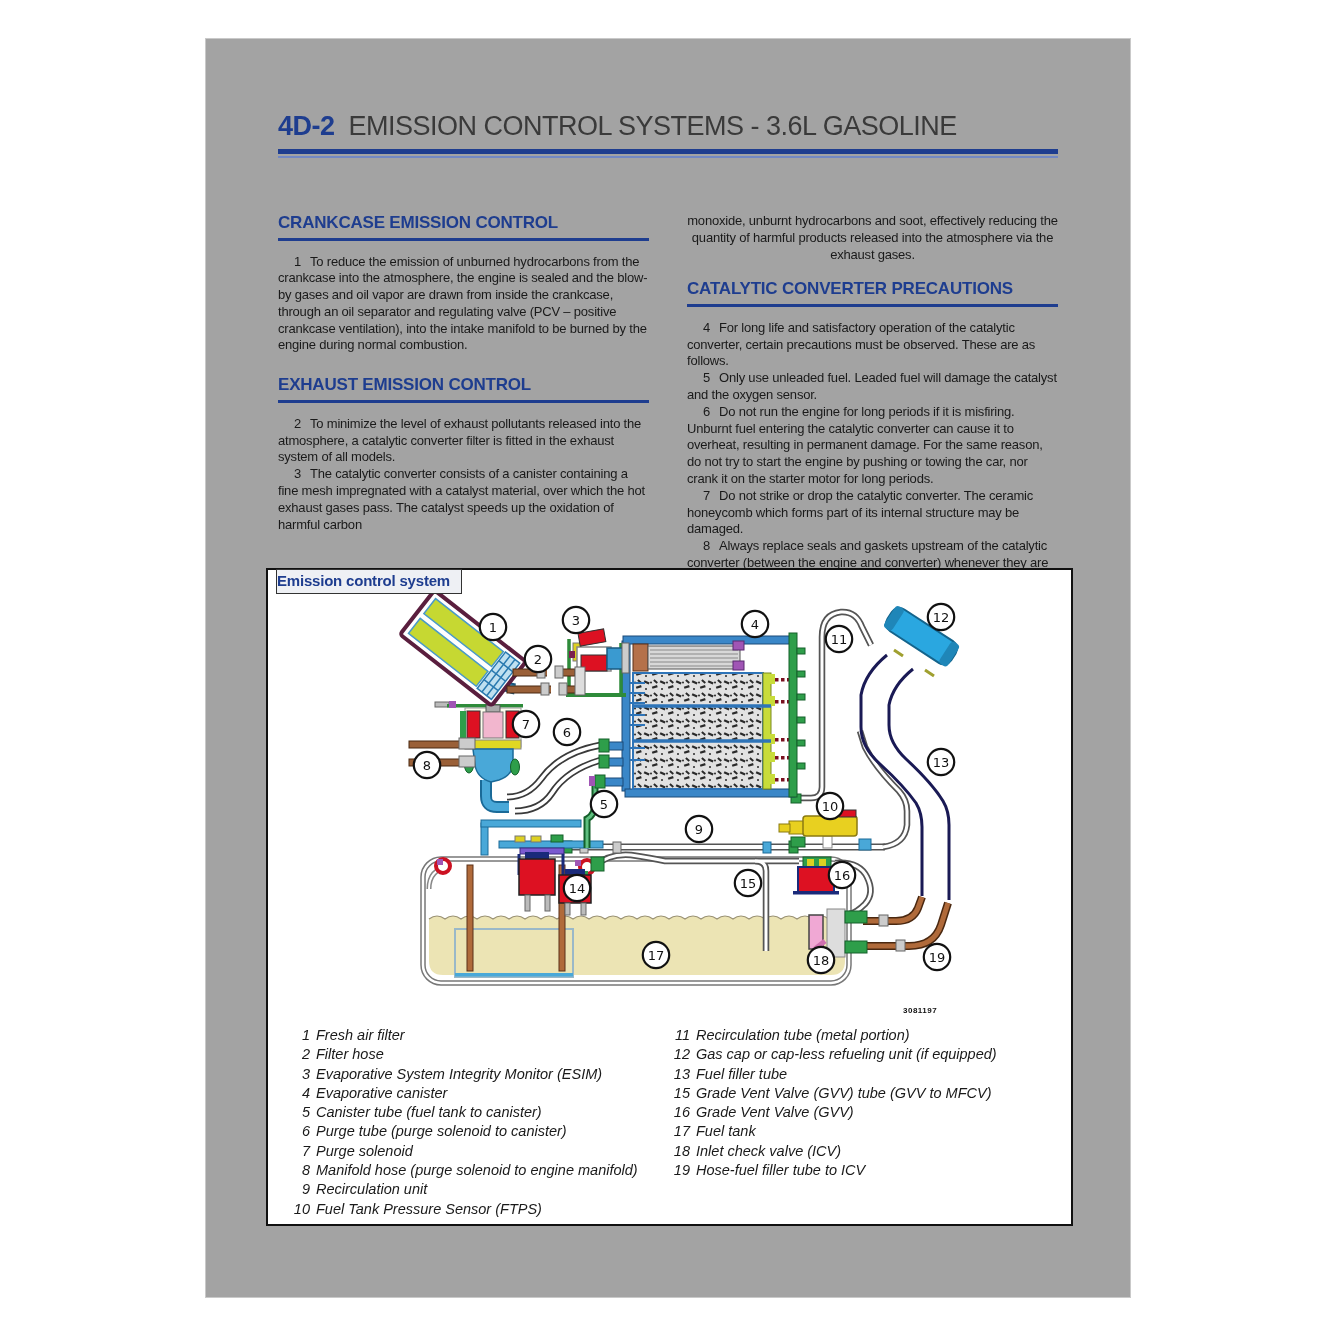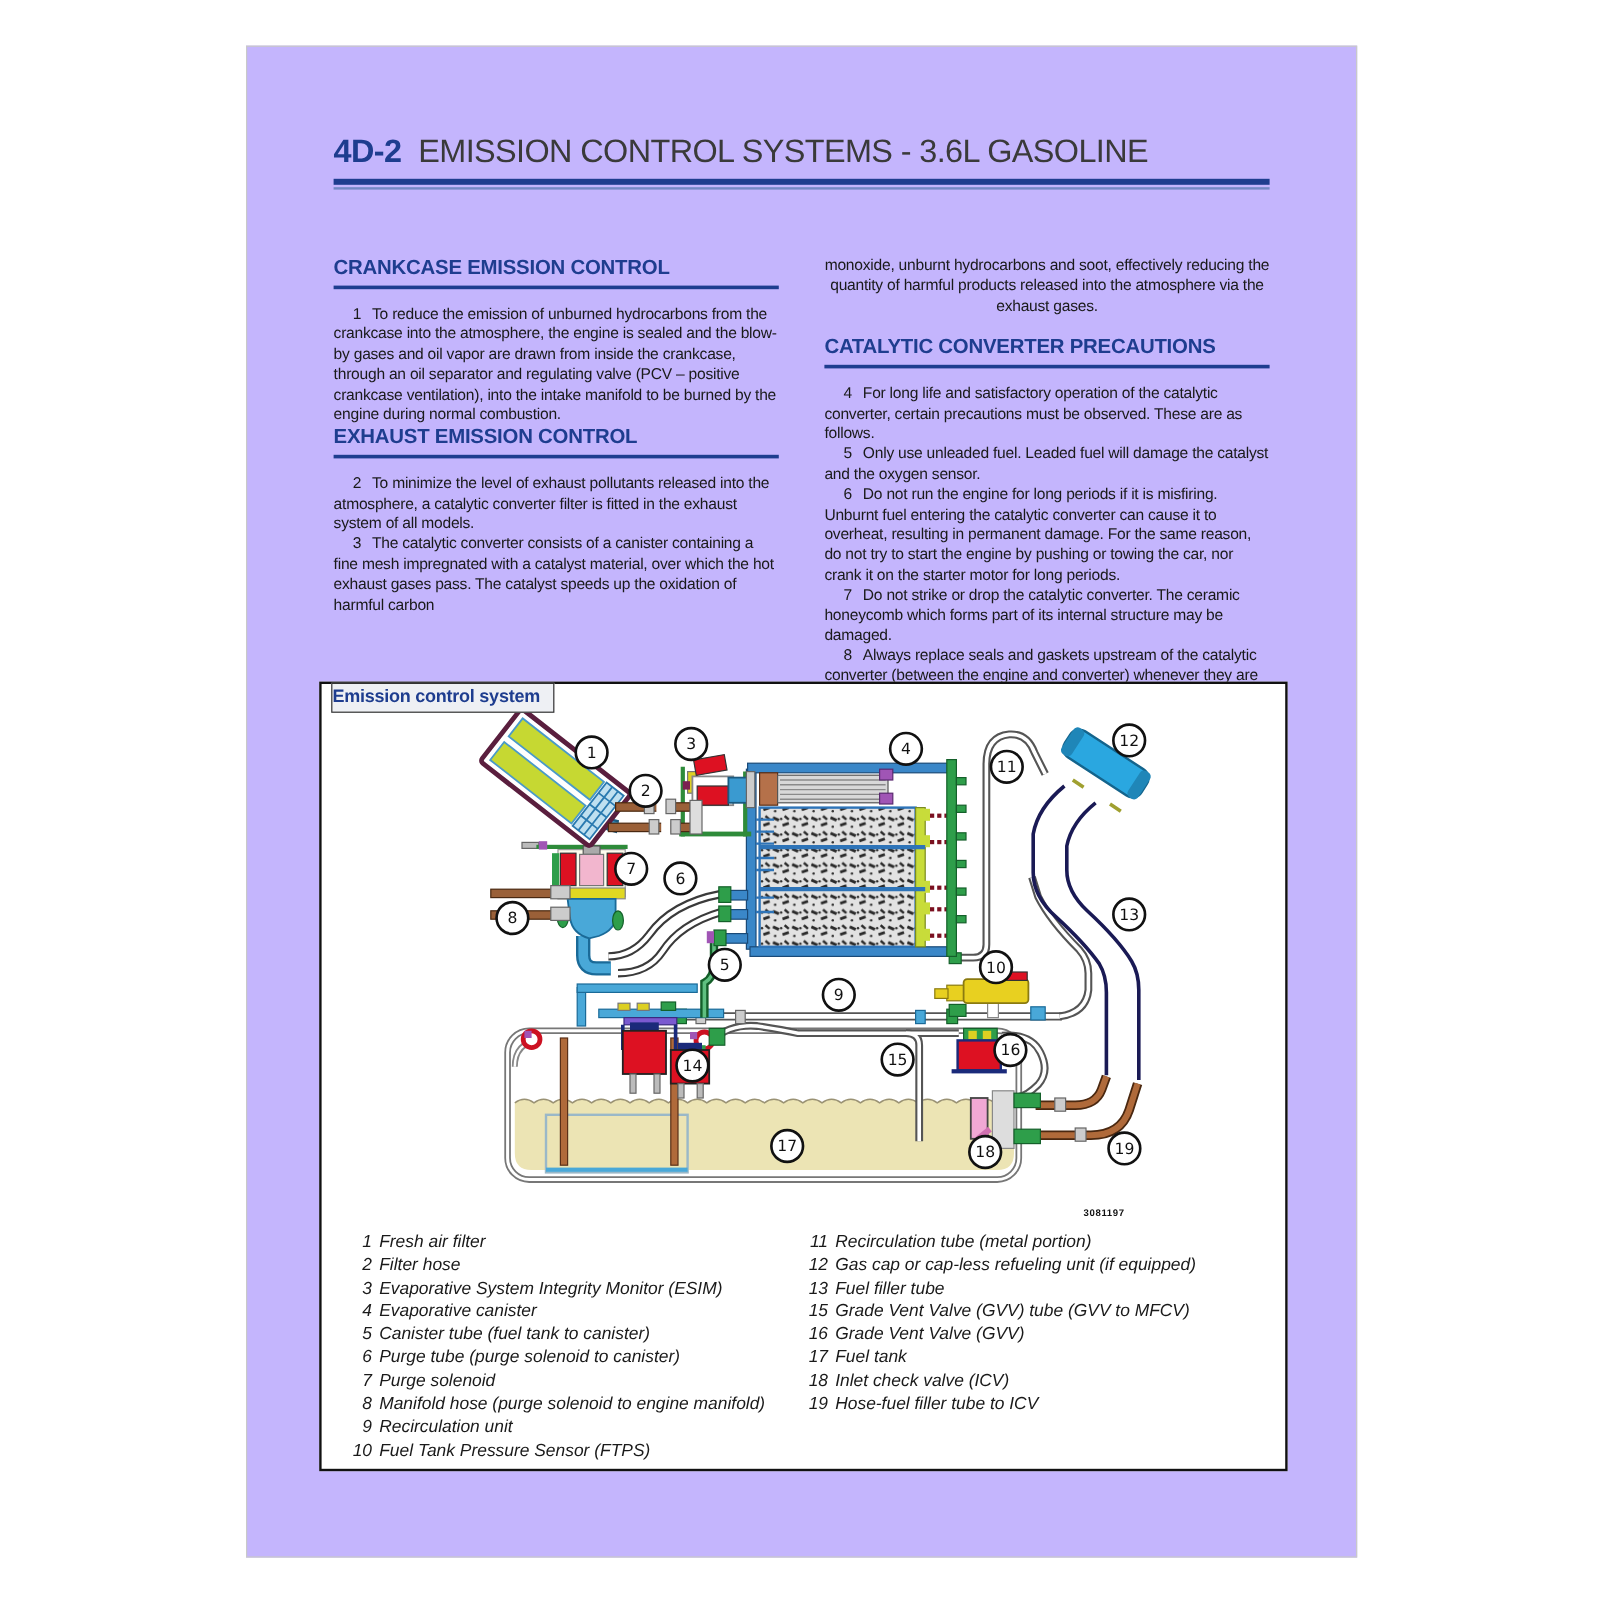--- a/index.html
+++ b/index.html
@@ -1,36 +1,36 @@
 <!DOCTYPE html>
 <html><head>
 <meta charset="utf-8">
 <style>
   html,body{margin:0;padding:0;background:#ffffff;width:1336px;height:1336px;
     font-family:"Liberation Sans",sans-serif;}
   .page{position:absolute;left:205px;top:38px;width:926px;height:1260px;
-    background:#c4b5fd;border:1px solid #c9c9c9;box-sizing:border-box;}
+    background:#a3a3a3;border:1px solid #c9c9c9;box-sizing:border-box;}
   .title-row{position:absolute;left:72px;top:72px;width:790px;white-space:nowrap;}
   .code{font-size:27px;font-weight:bold;color:#1e3d8f;letter-spacing:-0.5px;}
   .doc-title{font-size:27px;color:#3a3a3a;letter-spacing:-0.5px;margin-left:14px;}
   .rule-a{position:absolute;left:72px;top:110px;width:780px;height:5px;background:#1e3d8f;}
   .rule-b{position:absolute;left:72px;top:117px;width:780px;height:1.5px;background:#7288c4;}
   .section-bar{position:absolute;left:60px;top:136px;width:792px;height:25px;background:#1e3d8f;
     color:#fff;font-size:15px;font-weight:bold;line-height:25px;}
   .section-bar .num{margin-left:18px;}
   .section-bar .lbl{margin-left:27px;}
   .cols{position:absolute;left:72px;top:174px;width:780px;display:flex;gap:38px;}
   .col{width:371px;}
   .sec-h{font-size:17px;font-weight:bold;color:#1e3d8f;margin:0;letter-spacing:-0.2px;}
   .sec-h + .sec-rule{height:2.5px;background:#1e3d8f;margin:5px 0 13px 0;}
   .body-p{font-size:13px;line-height:16.8px;color:#1a1a1a;margin:0;text-indent:16px;
     letter-spacing:-0.2px;}
   .body-p.lead{text-indent:0;text-align:center;}
   .pnum{margin-right:9px;}
-  .col .sec-h{}
+  .col .sec-h{margin-top:21px;}
   .col .sec-h:first-child{margin-top:0;}
   .col .lead + .sec-h{margin-top:16px;}
   .figure-frame{position:absolute;left:60px;top:529px;width:807px;height:658px;
     border:2.5px solid #111;box-sizing:border-box;background:#fff;}
   .fig-label{position:absolute;left:8px;top:-1px;width:186px;height:25px;background:#eef0f4;
     border:1.5px solid #333;box-sizing:border-box;color:#1e3d8f;font-weight:bold;font-size:15px;
     line-height:22px;letter-spacing:-0.2px;}
   .fig-svg{position:absolute;left:0;top:0;width:802px;height:653px;}
   .fig-num{position:absolute;left:635px;top:436px;font-size:8px;font-weight:bold;color:#111;
     letter-spacing:0.5px;}

